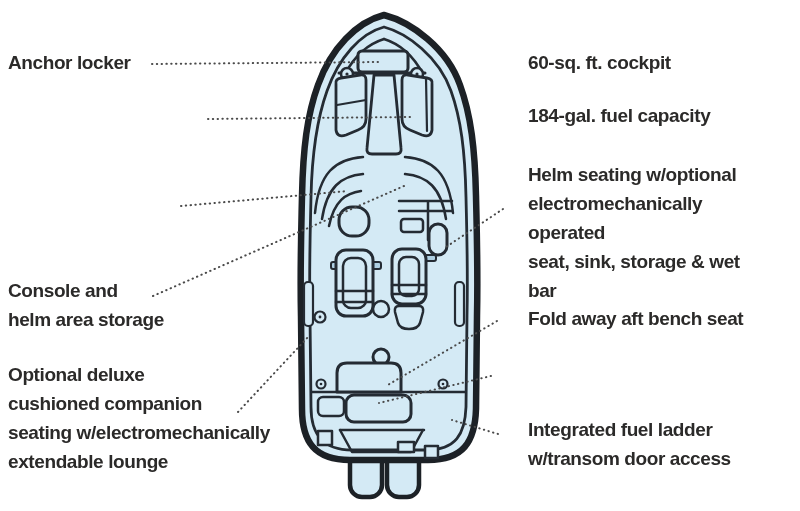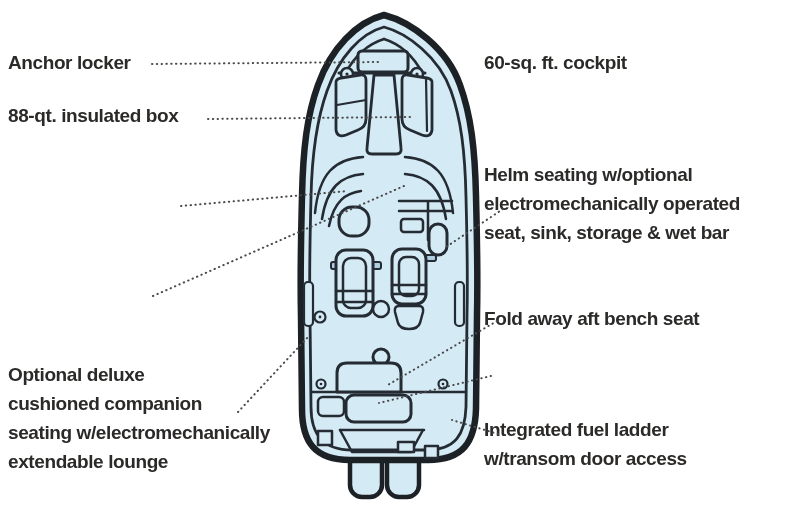--- a/index.html
+++ b/index.html
@@ -11,36 +11,38 @@
   .callout{
     position:absolute;
     font-weight:bold;
     font-size:19px;
     line-height:29px;
     letter-spacing:-0.4px;
     color:#2b2a29;
     white-space:pre-line;
   }
   .callout.left{left:8px;}
-  .callout.right{left:484px;}
+  .callout.right{left:528px;}
   svg{position:absolute;left:0;top:0;}
 </style>
 </head>
 <body>
 
 <div class="stage">
 
   <div class="callout left" style="top:48px">Anchor locker</div>
-  <div class="callout left" style="top:101px">88-qt. insulated box</div>
+  <div class="callout left" style="top:276px">Console and
+helm area storage</div>
   <div class="callout left" style="top:360px">Optional deluxe
 cushioned companion
 seating w/electromechanically
 extendable lounge</div>
 
   <div class="callout right" style="top:48px">60-sq. ft. cockpit</div>
+  <div class="callout right" style="top:101px">184-gal. fuel capacity</div>
   <div class="callout right" style="top:304px">Fold away aft bench seat</div>
   <div class="callout right" style="top:160px">Helm seating w/optional
 electromechanically operated
 seat, sink, storage &amp; wet bar</div>
   <div class="callout right" style="top:415px">Integrated fuel ladder
 w/transom door access</div>
 
   <svg width="800" height="511" viewBox="0 0 800 511">
     <g stroke-linejoin="round" stroke-linecap="round">
 

